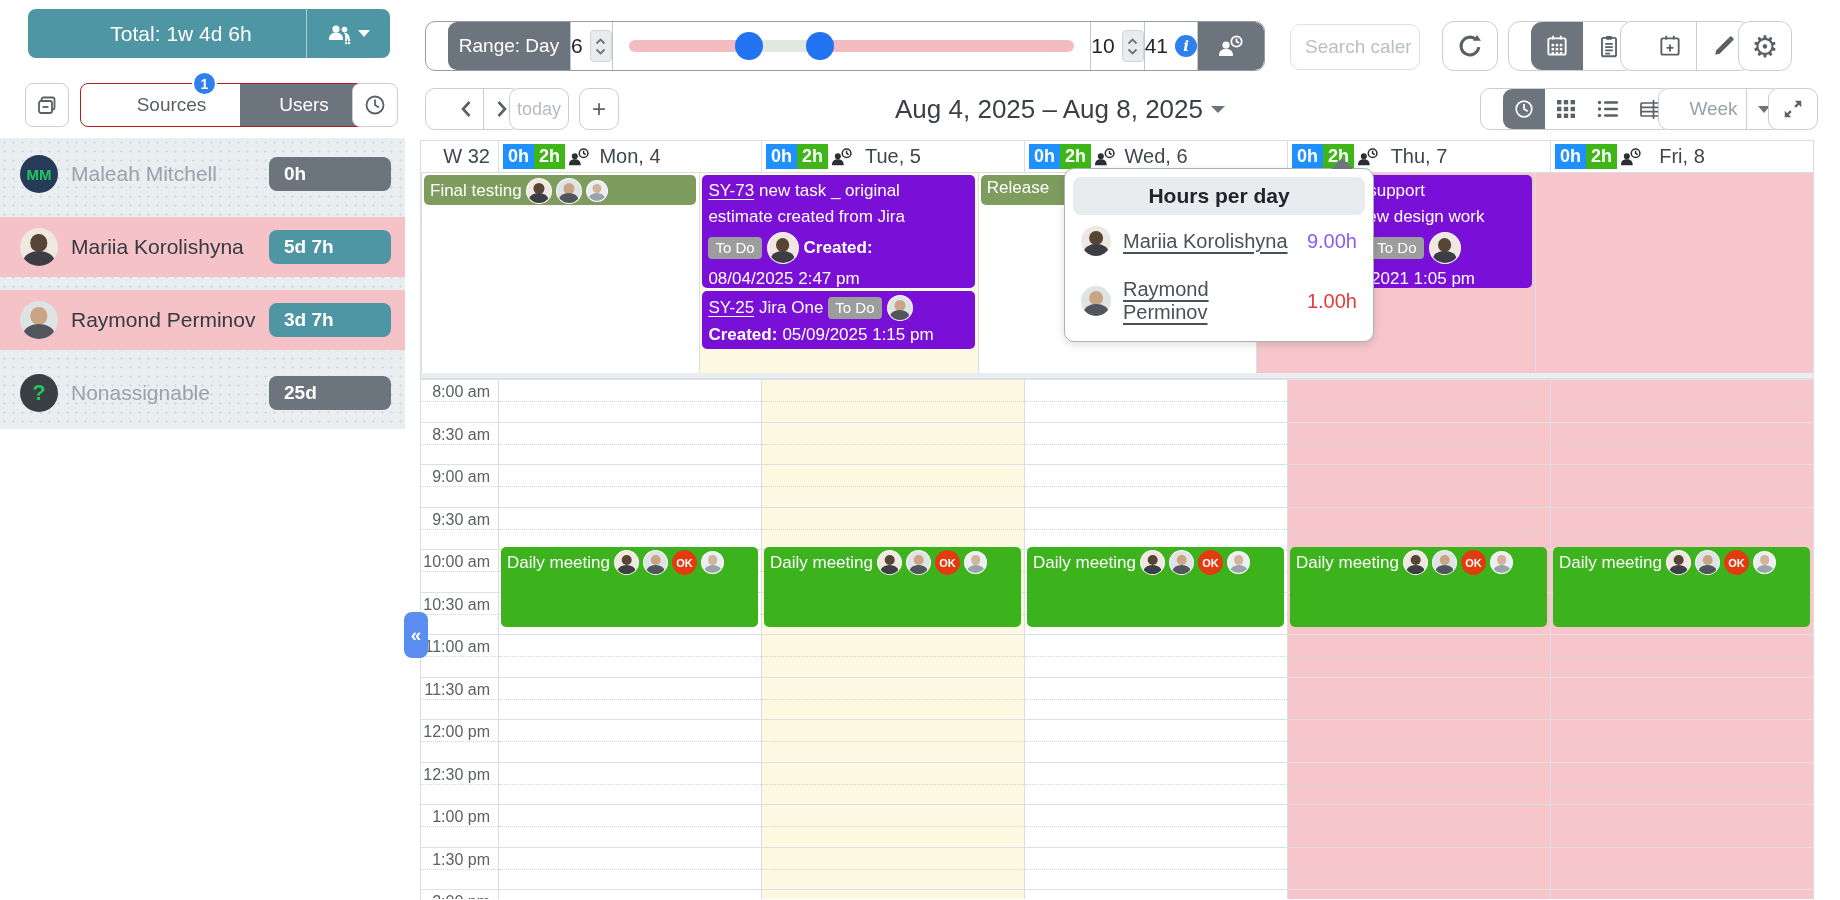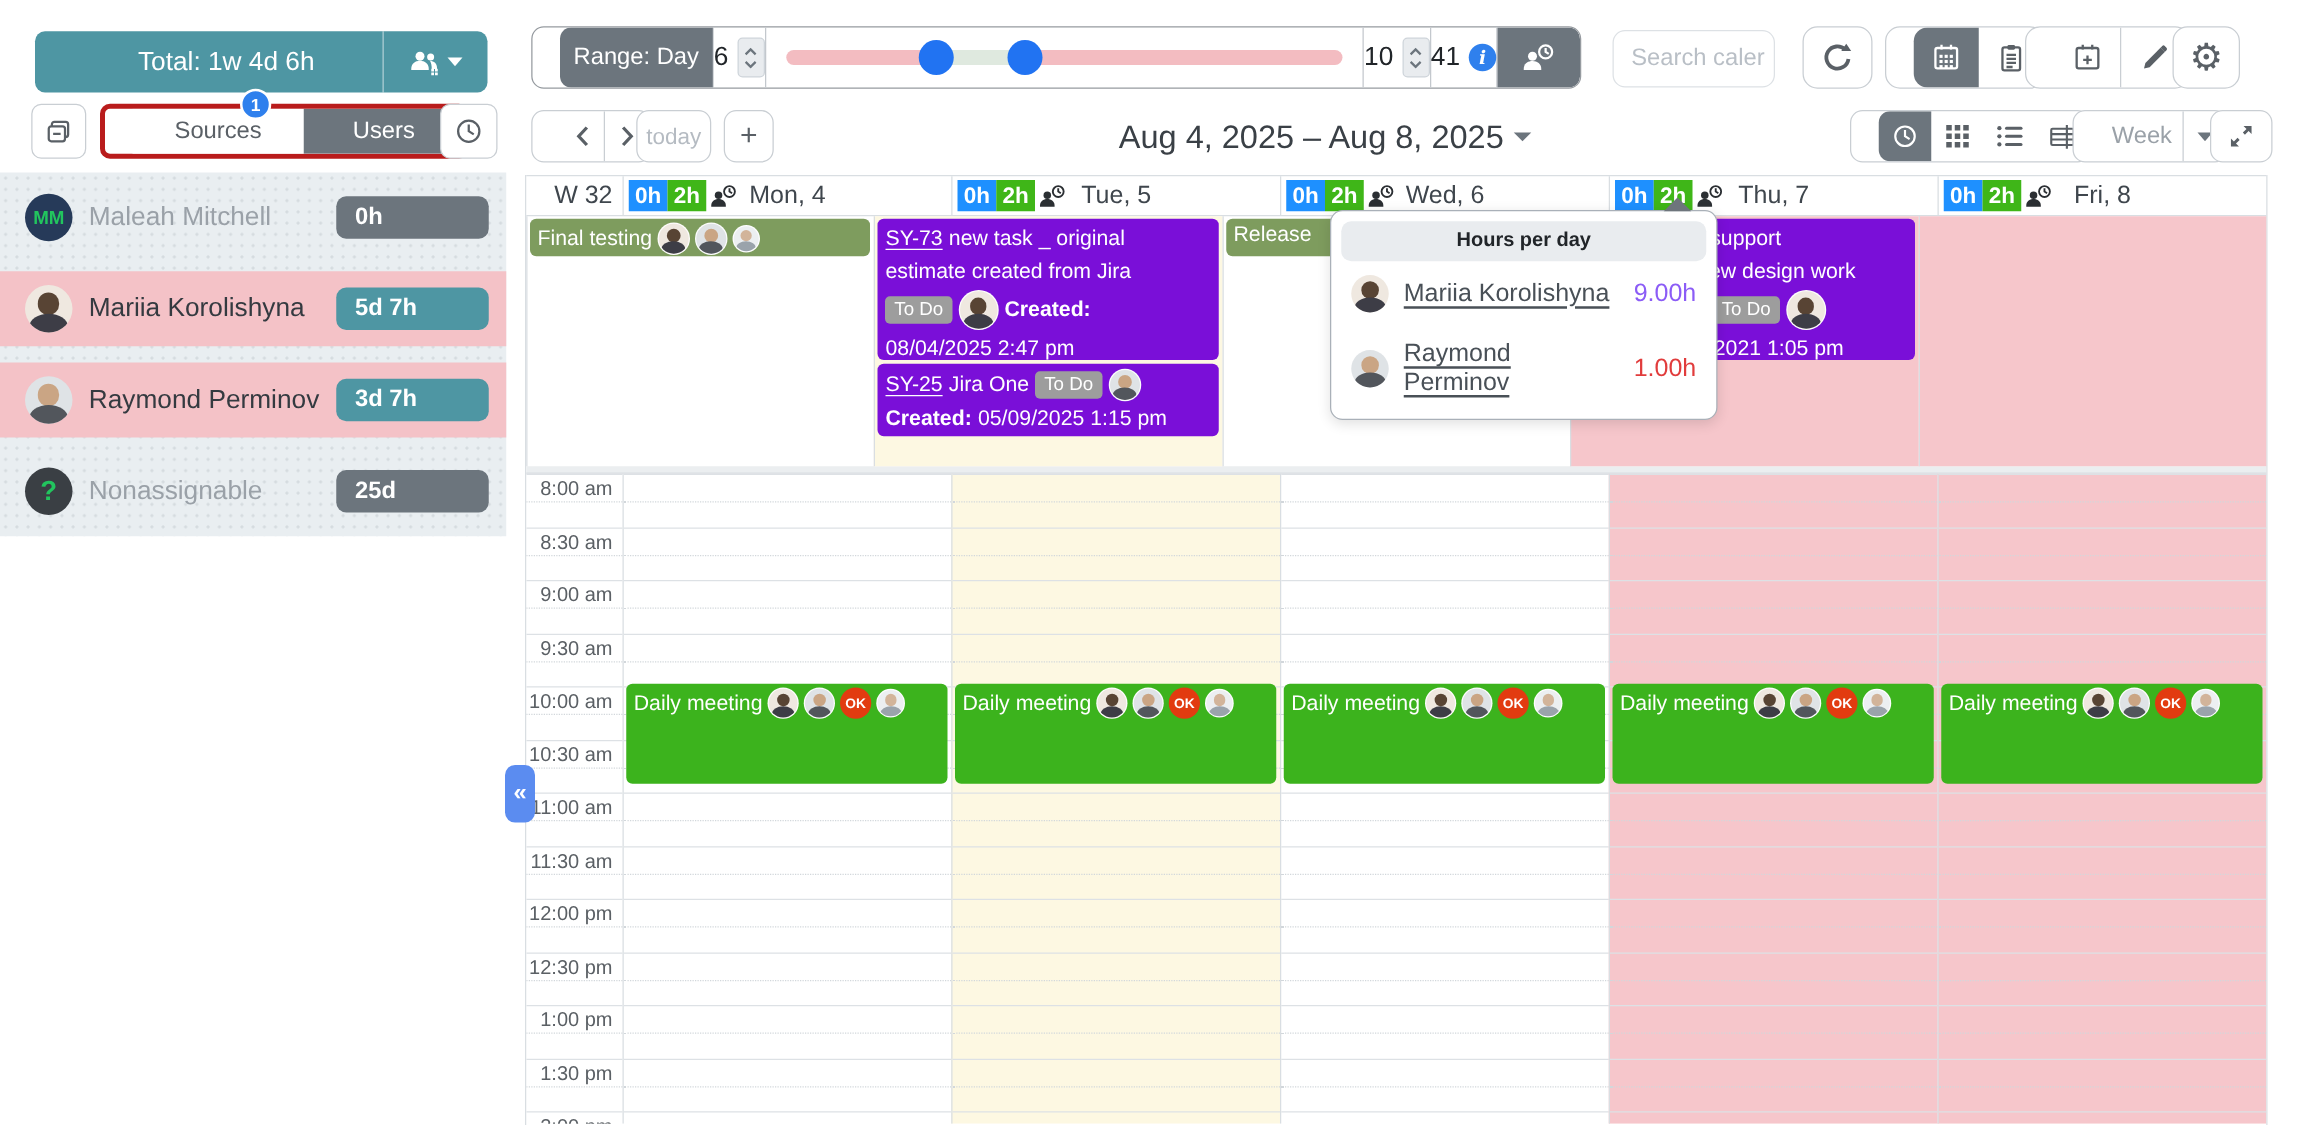--- a/index.html
+++ b/index.html
@@ -9,30 +9,30 @@
 
   
   .btn { background:#fff; border:1px solid #c9ced3; border-radius:10px;
          display:flex; align-items:center; justify-content:center; color:#5a6066; cursor:pointer; }
   .seg-group { display:flex; overflow:hidden;padding-left:22px; }
   .seg { display:flex; align-items:center; justify-content:center; }
   .dark { background:#6c757d; color:#fff; }
   svg { display:block; }
 
   
-  .total-bar { left:28px; top:25px; width:362px; height:49px; background:#4e96a3;
+  .total-bar { left:28px; top:9px; width:362px; height:49px; background:#4e96a3;
                border-radius:8px; display:flex; color:#fff; font-size:21px;padding-left:28px; }
   .total-bar .lbl { flex:1; display:flex; align-items:center; justify-content:center; }
   .total-bar .grp { width:84px; border-left:1px solid rgba(255,255,255,.55);
                     display:flex; align-items:center; justify-content:center; gap:5px; }
   .caret { width:0; height:0; border-left:6px solid transparent; border-right:6px solid transparent;
            border-top:7px solid currentColor; display:inline-block; }
 
   .collapse-btn { left:25px; top:83px; width:44px; height:44px; border-radius:8px; }
-  .tab-group { left:80px; top:83px; height:44px; border:4px solid #b91c1c; border-radius:8px; background:#fff; }
+  .tab-group { left:80px; top:83px; height:44px; border:1px solid #b91c1c; border-radius:8px; background:#fff; }
   .tab { height:100%; font-size:19px; }
   .tab-sources { width:137px; color:#5a6066; background:#fff; }
   .tab-users { width:128px; border-radius:0 7px 7px 0; }
   .badge-1 { left:192px; top:71px; width:25px; height:25px; border-radius:50%; background:#2f80ed;
              color:#fff; font-size:14px; font-weight:bold; display:flex; align-items:center;
              justify-content:center; z-index:5; border:2px solid #fff; }
   .clock-btn { left:352px; top:83px; width:46px; height:44px; border-radius:8px; }
 
   .user-list { left:0; top:138px; width:405px; height:291px; background:#e9eef1;
                background-image:radial-gradient(#d5dbdf 1px, transparent 1.4px);
@@ -151,21 +151,21 @@
               font-size:11px; font-weight:bold; display:inline-flex; align-items:center;
               justify-content:center; flex:0 0 auto; }
   .ev-title-row { display:flex; align-items:center; gap:4px; }
 
   
   .popup { left:1064px; top:168px; width:310px; background:#fff; border:1px solid #a9b0b8;
            border-radius:10px; box-shadow:0 3px 10px rgba(0,0,0,.12); z-index:20; padding:8px 8px 6px; }
   .popup .arrow { position:absolute; top:-11px; right:20px; width:0; height:0;
                   border-left:11px solid transparent; border-right:11px solid transparent;
                   border-bottom:11px solid #6e757c; }
-  .popup-hd { background:#e9ecef; border-radius:8px; text-align:center; font-size:16px;
+  .popup-hd { background:#e9ecef; border-radius:8px; text-align:center; font-size:21px;
               font-weight:bold; color:#212529; padding:7px 0; }
   .popup-row { display:flex; align-items:center; gap:12px; padding:11px 8px; }
   .popup-name { flex:1; font-size:20px; color:#495057; text-decoration:underline;
                 text-underline-offset:4px; cursor:pointer; }
   .popup-val { font-size:20px; }
   .val-green { color:#8b5cf6; } .val-red { color:#e13c3c; }
 
   .collapse-tab { left:404px; top:612px; width:24px; height:46px; background:#5b8cf0; color:#fff;
                   border-radius:8px; display:flex; align-items:center; justify-content:center;
                   font-size:19px; font-weight:bold; z-index:15; cursor:pointer; }

